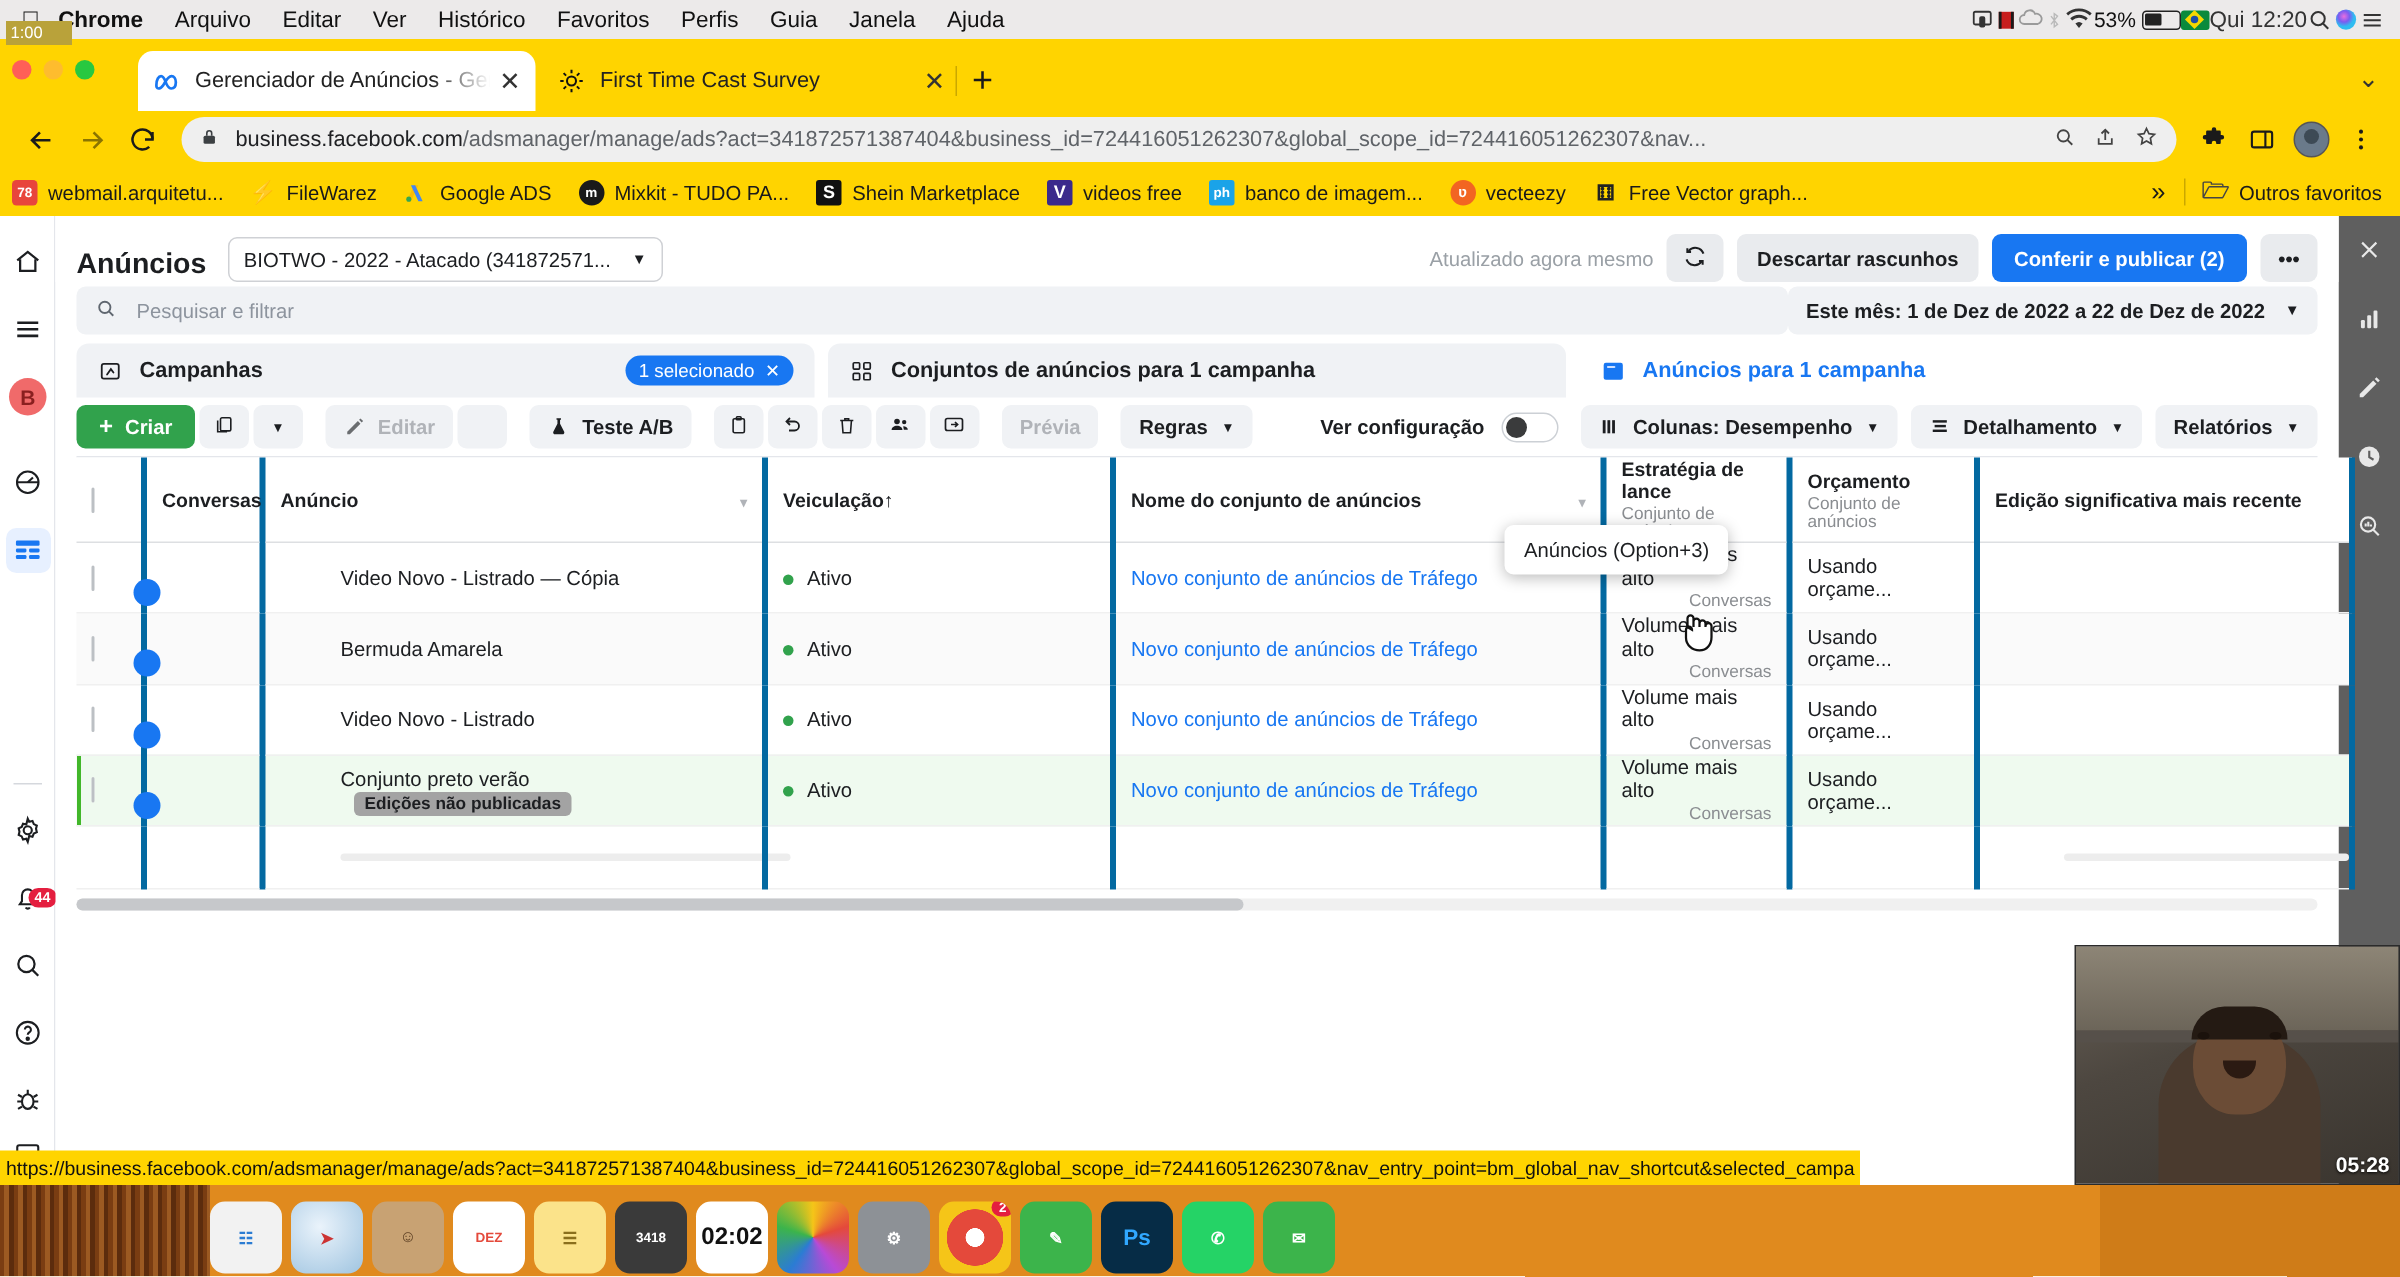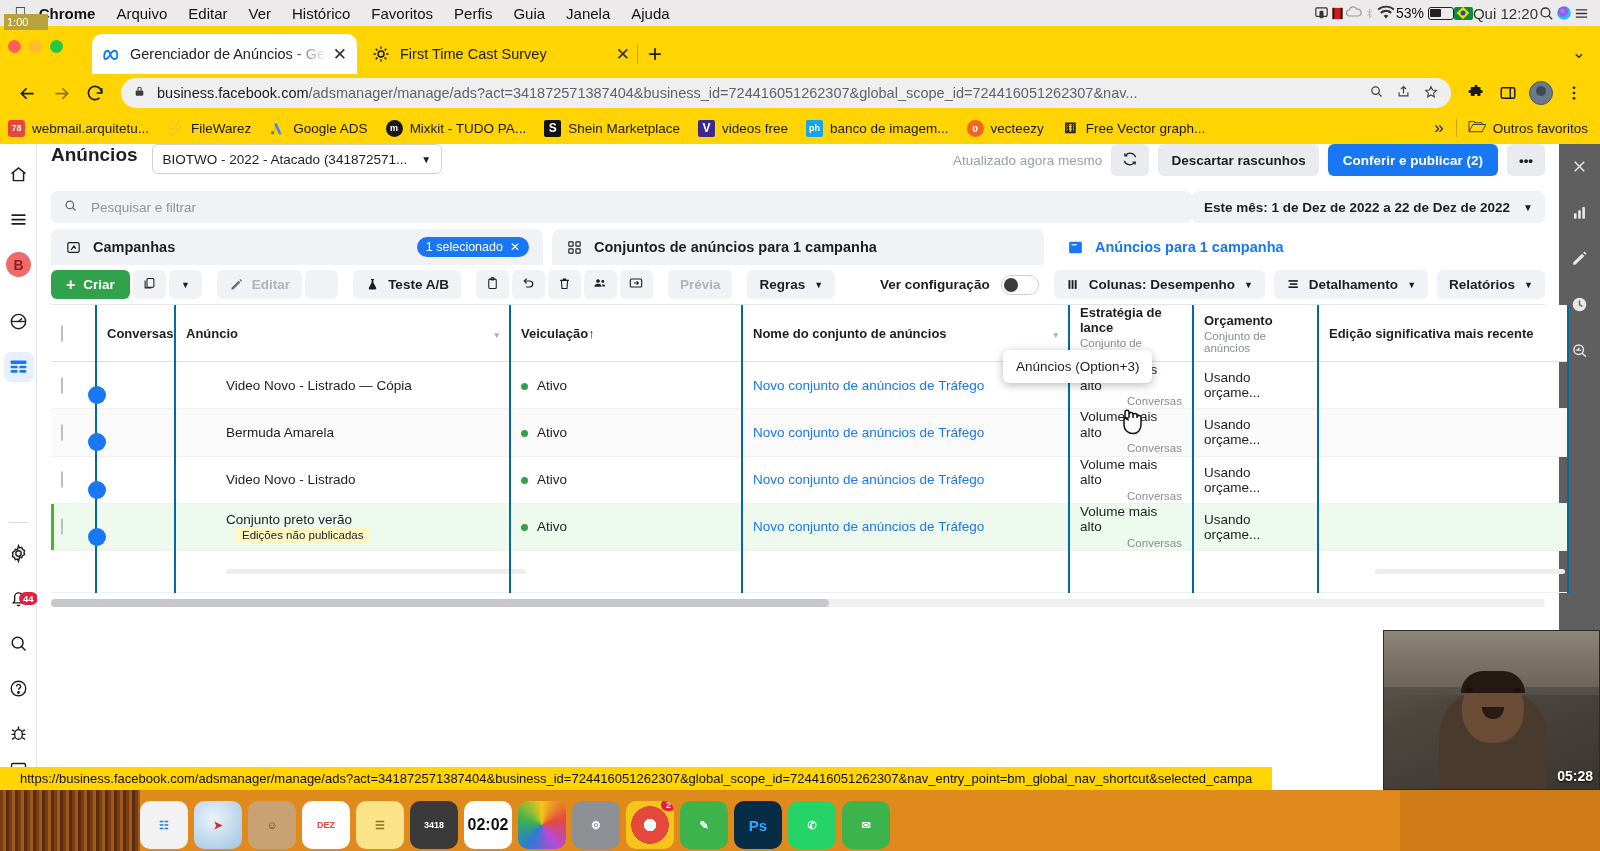--- a/index.html
+++ b/index.html
@@ -105,21 +105,21 @@
   .badge-44 { position:absolute; top:16px; left:19px; background:#e41e3f; color:#fff; font-size:9.5px; font-weight:bold; border-radius:8px; padding:1px 4px; line-height:1.2; }
 
   
   .rrail { position:absolute; right:0; top:0; width:41px; height:646px; background:#5f5f5f; display:flex; flex-direction:column; align-items:center; padding-top:10px; gap:22px;}
   .rrail-ic { color:#e8e8e8; display:flex; align-items:center; justify-content:center; width:24px; height:24px; }
   .rrail-ic svg { width:19px; height:19px; }
 
   .content { position:absolute; left:37px; top:0; right:41px; height:646px; background:#fff; }
 
   
-  .hdr { height:44px; display:flex; align-items:flex-start; padding:0 14px 0 14px; background:#fff; }
+  .hdr { height:44px; display:flex; align-items:flex-end; padding:0 14px 0 14px; background:#fff; }
   .hdr-title { font-size:19px; font-weight:bold; color:#1c1e21; margin-right:14px; }
   .acct-select {
     height:30px; border:1px solid #cfd1d5; border-radius:6px; display:flex; align-items:center;
     padding:0 10px; font-size:13.5px; color:#1c1e21; background:#fff; min-width:270px; justify-content:space-between;
   }
   .acct-select .cv { margin-left:14px; font-size:10px; }
   .hdr-right { margin-left:auto; display:flex; align-items:center; gap:9px; }
   .upd-text { font-size:13.5px; color:#9aa0a6; }
   .gbtn {
     height:32px; background:#e9ebee; border-radius:6px; display:flex; align-items:center;
@@ -188,21 +188,21 @@
   .tb .cv { margin-left:9px; font-size:9px; }
   .tb-gap { width:9px; }
   .seeconf { margin-left:auto; display:flex; align-items:center; gap:11px; font-size:13.5px; font-weight:bold; color:#1c1e21; }
   .toggle-sw { width:38px; height:20px; background:#fff; border:1.5px solid #ccd0d5; border-radius:11px; position:relative; }
   .toggle-sw i { position:absolute; left:2px; top:2px; width:14px; height:14px; border-radius:50%; background:#3a3b3c; }
   .tbright { display:flex; align-items:center; gap:9px; margin-left:12px; }
 
   
   .tablewrap { position:relative; margin:0 14px; }
   table.grid { width:100%; border-collapse:collapse; table-layout:fixed; }
-  table.grid th, table.grid td { border-right:2px solid #0369a1; vertical-align:middle; }
+  table.grid th, table.grid td { border-right:4px solid #0369a1; vertical-align:middle; }
   table.grid thead th {
     height:56px; background:#fff; font-size:13px; font-weight:bold; color:#1c1e21; text-align:left;
     padding:0 10px; border-bottom:1px solid #dddfe2;
   }
   th .sub { display:block; font-weight:normal; font-size:11.5px; color:#8a8d91; margin-top:2px; }
   th.blue { color:#1877f2;margin-left:36px; }
   th .chev { float:right; color:#b0b3b8; font-size:9px; margin-top:4px; }
   .col-chk { width:45px; }
   .col-off { width:79px; }
   .col-ad { width:335px; }
@@ -214,37 +214,37 @@
 
   table.grid tbody td { height:42px; font-size:13.5px; color:#1c1e21; padding:0 10px; border-bottom:1px solid #f0f0f0; }
   tr.alt td { background:#fafafa; }
   tr.hl td { background:#effaef; }
   tr.hl td:first-child { box-shadow: inset 3px 0 0 #42b72a; }
   .ckbox { width:19px; height:19px; border:1.5px solid #bcc0c4; border-radius:4px; background:#fff; }
   .sw { width:38px; height:20px; background:#dfe6f5; border-radius:11px; position:relative; }
   .sw i { position:absolute; right:1px; top:1px; width:18px; height:18px; border-radius:50%; background:#1877f2; }
   .dot { width:7px; height:7px; border-radius:50%; background:#31a24c; display:inline-block; margin-right:9px; vertical-align:middle; }
   .lnk { color:#1877f2; }
-  .badge-np { background:#fef9c3; color:#1c1e21; font-size:11.5px; font-weight:normal; border-radius:4px; padding:2px 7px; margin-left:9px; white-space:nowrap; }
+  .badge-np { background:#a3a3a3; color:#1c1e21; font-size:11.5px; font-weight:bold; border-radius:4px; padding:2px 7px; margin-left:9px; white-space:nowrap; }
   .two-line { line-height:1.15; }
   .two-line .ln2 { font-size:11.5px; color:#8a8d91; text-align:right; display:block; margin-top:2px; }
   .ad-indent { padding-left:50px !important; }
 
   
   .skelrow td { height:56px; border-bottom:1px solid #f0f0f0; }
   .skel { height:5px; background:#ededed; border-radius:3px; }
 
   
   .hscroll { margin:6px 14px 0 14px; height:8px; background:#f0f0f0; border-radius:4px; position:relative; }
   .hscroll i { position:absolute; left:0; top:0; height:8px; width:778px; background:#c6c8cb; border-radius:4px; }
 
   
   .statusurl {
     position:absolute; left:0; bottom:61px; height:23px; background:#ffd400;
-    font-size:13px; color:#111; display:flex; align-items:center; padding:0 20px;
+    font-size:13px; color:#111; display:flex; align-items:center; padding:0 4px;
     white-space:nowrap; max-width:1385px; overflow:hidden; z-index:22;
   }
 
   
   .webcam { position:absolute; right:0; bottom:61px; width:217px; height:160px; z-index:28;
             background:linear-gradient(160deg,#6a6258 0%,#4d4740 40%,#3a352f 100%); overflow:hidden; border:1px solid #2b2b2b;}
   .wc-shelf { position:absolute; left:0; top:0; width:100%; height:56px; background:linear-gradient(#8d8576,#6c6559); }
   .wc-shelf2 { position:absolute; left:0; top:56px; width:100%; height:8px; background:#56504a; }
   .wc-person { position:absolute; left:55px; bottom:0; width:108px; height:100px; background:#4a3a2e; border-radius:48px 48px 0 0; }
   .wc-head { position:absolute; left:50%; transform:translateX(-50%); bottom:46px; width:62px; height:70px; background:#6b4c36; border-radius:50% 50% 45% 45%; }

